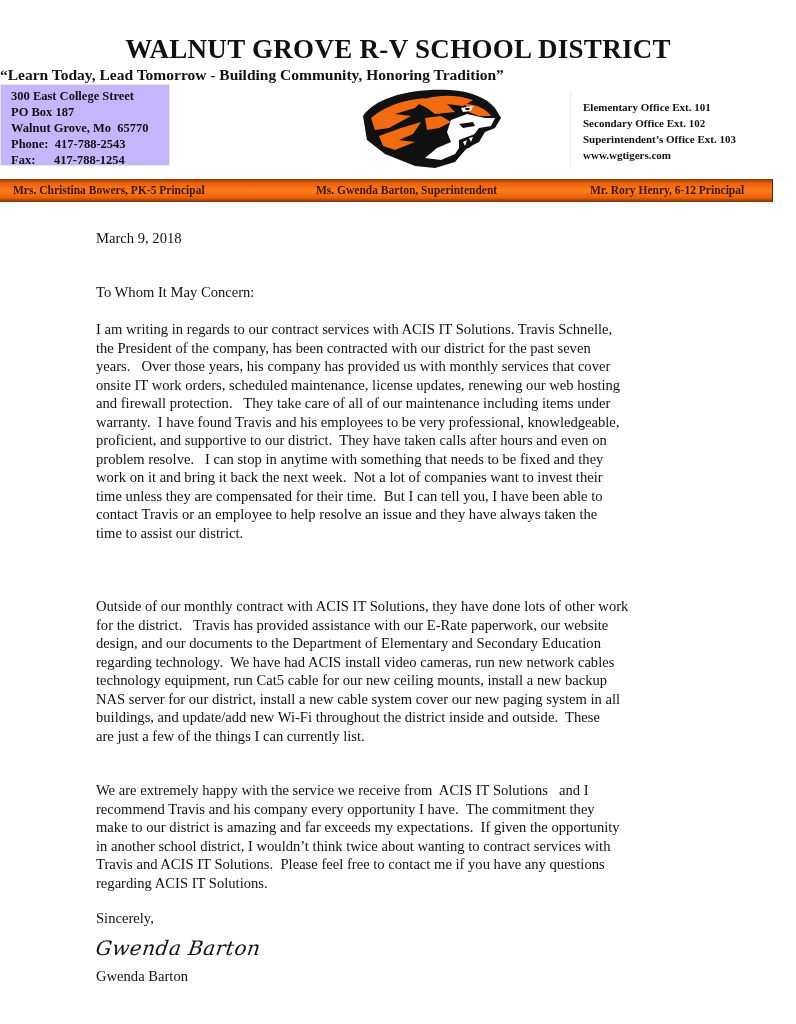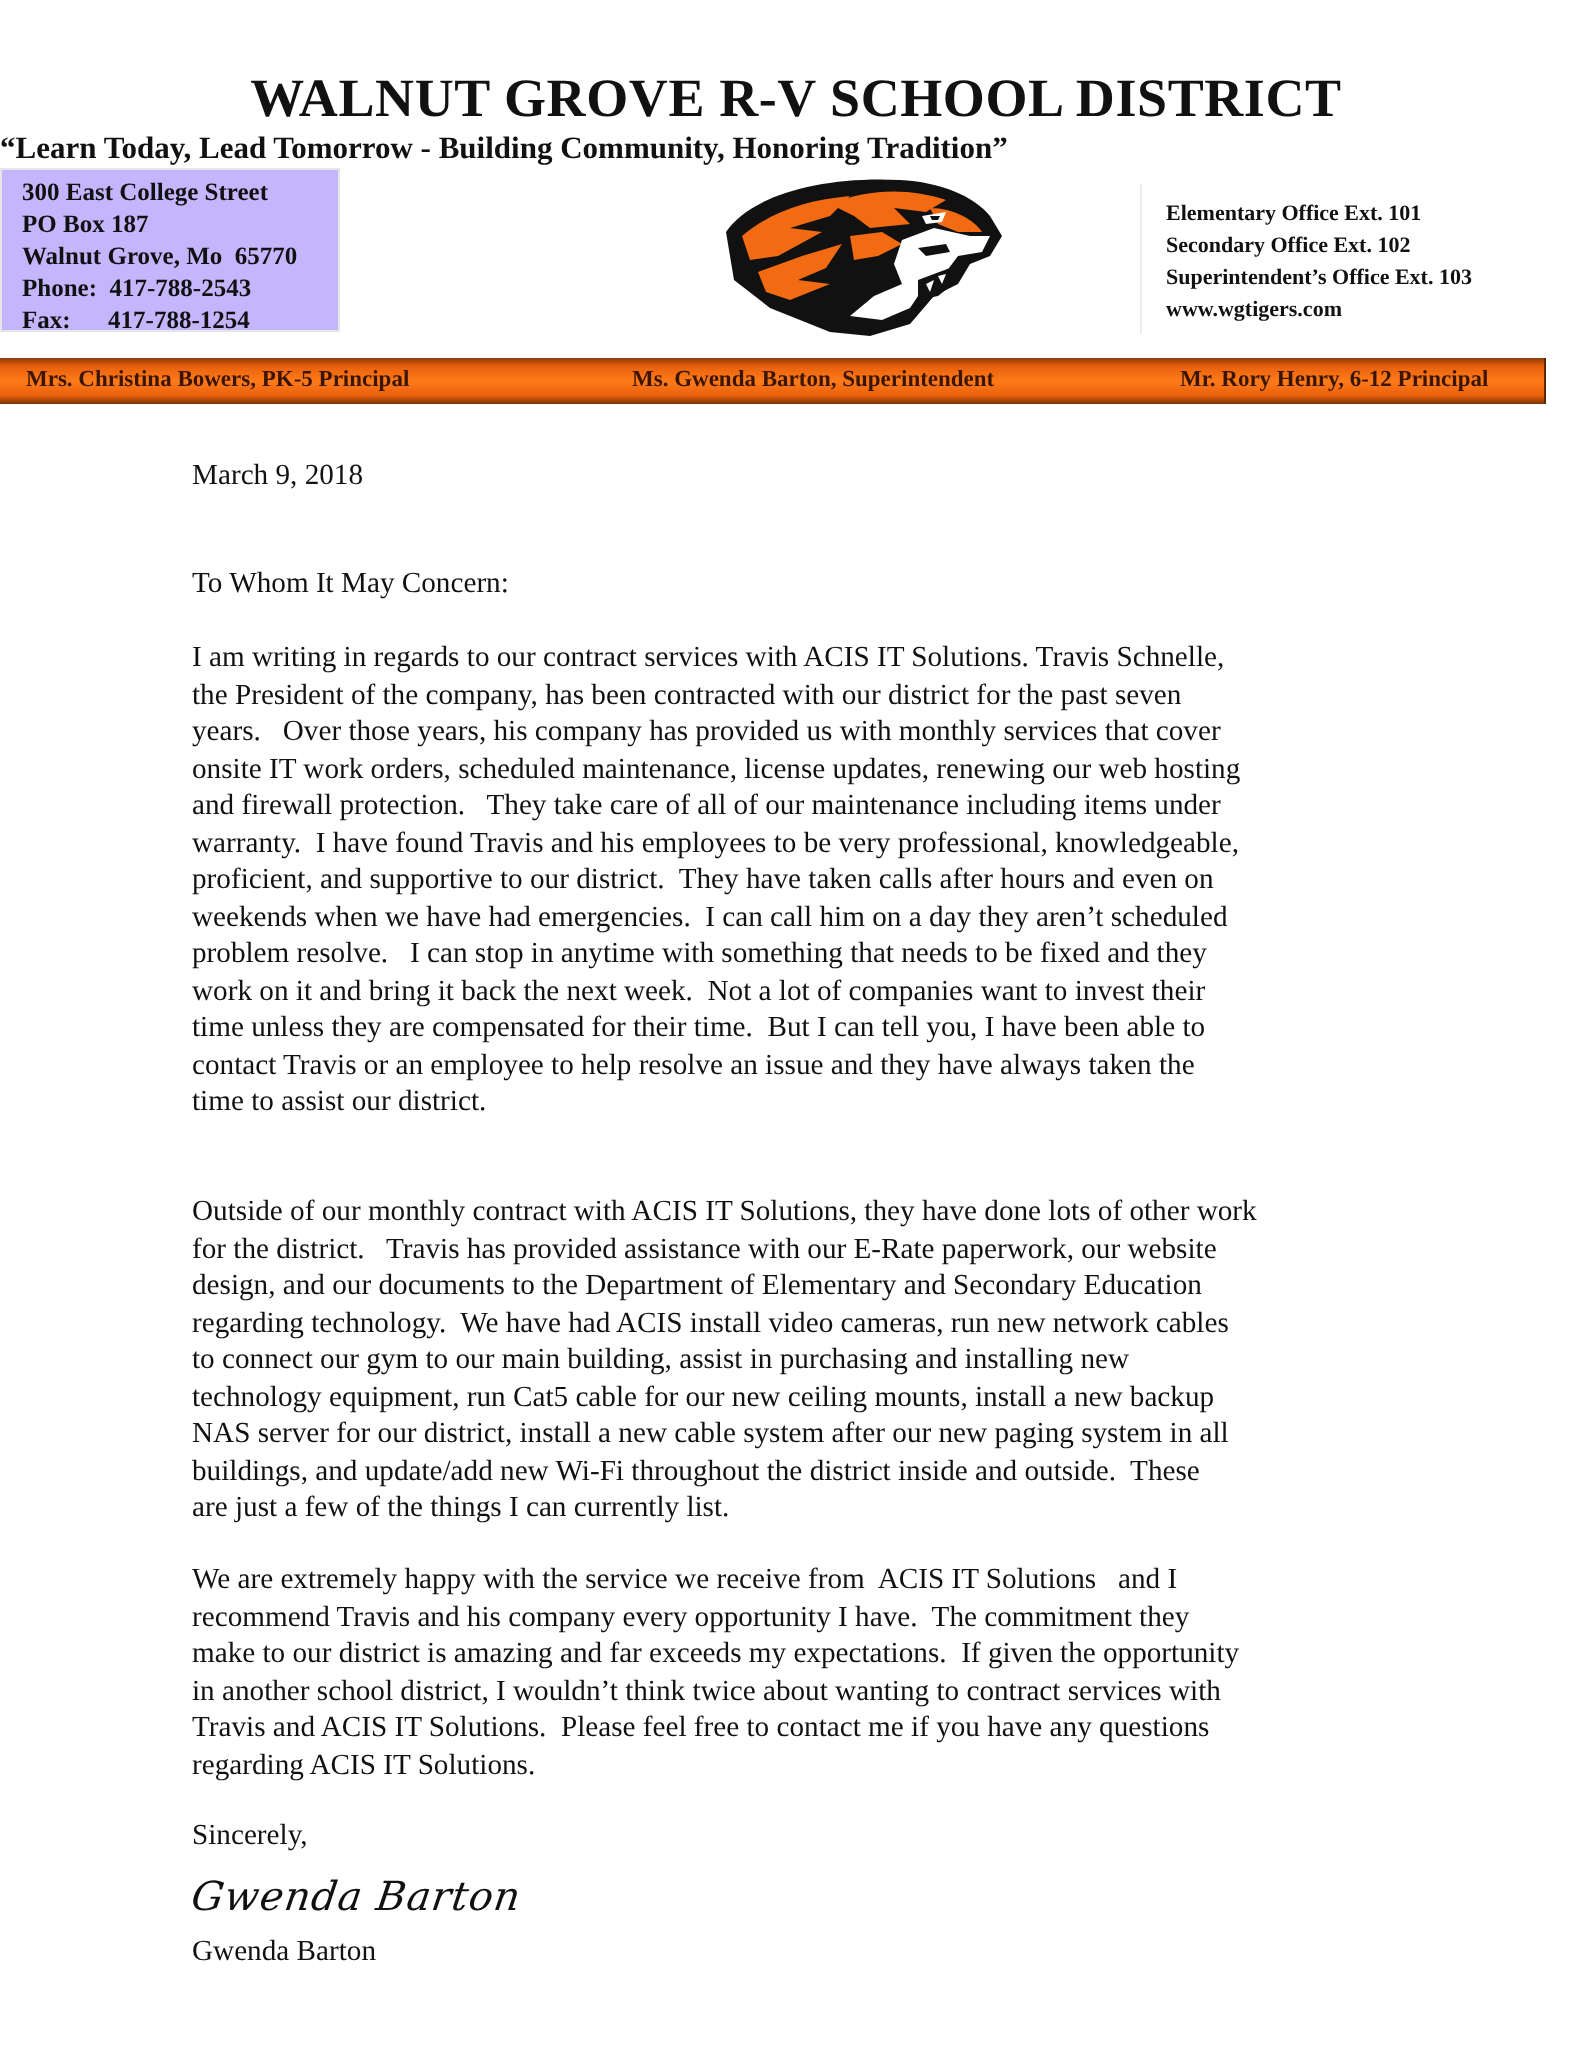--- a/index.html
+++ b/index.html
@@ -73,36 +73,34 @@
   <div class="body-text" style="top:283px">To Whom It May Concern:</div>
 
   <div class="body-text para" style="top:320px">
     <span class="ln">I am writing in regards to our contract services with ACIS IT Solutions. Travis Schnelle,</span>
     <span class="ln">the President of the company, has been contracted with our district for the past seven</span>
     <span class="ln">years.   Over those years, his company has provided us with monthly services that cover</span>
     <span class="ln">onsite IT work orders, scheduled maintenance, license updates, renewing our web hosting</span>
     <span class="ln">and firewall protection.   They take care of all of our maintenance including items under</span>
     <span class="ln">warranty.  I have found Travis and his employees to be very professional, knowledgeable,</span>
     <span class="ln">proficient, and supportive to our district.  They have taken calls after hours and even on</span>
-    <span class="ln">weekends when we have had emergencies.  I can call him on a day they aren’t scheduled</span>
     <span class="ln">problem resolve.   I can stop in anytime with something that needs to be fixed and they</span>
     <span class="ln">work on it and bring it back the next week.  Not a lot of companies want to invest their</span>
     <span class="ln">time unless they are compensated for their time.  But I can tell you, I have been able to</span>
     <span class="ln">contact Travis or an employee to help resolve an issue and they have always taken the</span>
     <span class="ln">time to assist our district.</span>
   </div>
 
   <div class="body-text para" style="top:597px">
     <span class="ln">Outside of our monthly contract with ACIS IT Solutions, they have done lots of other work</span>
     <span class="ln">for the district.   Travis has provided assistance with our E-Rate paperwork, our website</span>
     <span class="ln">design, and our documents to the Department of Elementary and Secondary Education</span>
     <span class="ln">regarding technology.  We have had ACIS install video cameras, run new network cables</span>
-    <span class="ln">to connect our gym to our main building, assist in purchasing and installing new</span>
     <span class="ln">technology equipment, run Cat5 cable for our new ceiling mounts, install a new backup</span>
-    <span class="ln">NAS server for our district, install a new cable system after our new paging system in all</span>
+    <span class="ln">NAS server for our district, install a new cable system cover our new paging system in all</span>
     <span class="ln">buildings, and update/add new Wi-Fi throughout the district inside and outside.  These</span>
     <span class="ln">are just a few of the things I can currently list.</span>
   </div>
 
   <div class="body-text para" style="top:781px">
     <span class="ln">We are extremely happy with the service we receive from  ACIS IT Solutions   and I</span>
     <span class="ln">recommend Travis and his company every opportunity I have.  The commitment they</span>
     <span class="ln">make to our district is amazing and far exceeds my expectations.  If given the opportunity</span>
     <span class="ln">in another school district, I wouldn’t think twice about wanting to contract services with</span>
     <span class="ln">Travis and ACIS IT Solutions.  Please feel free to contact me if you have any questions</span>

